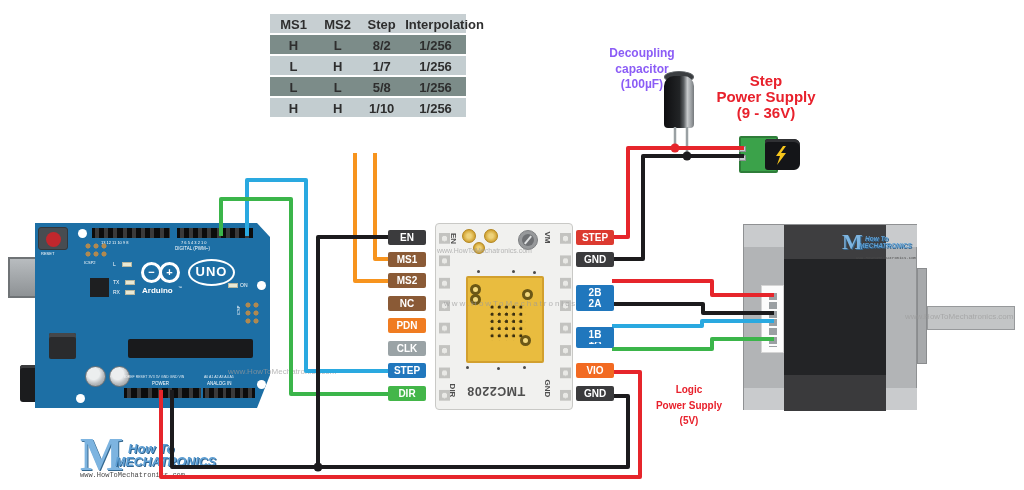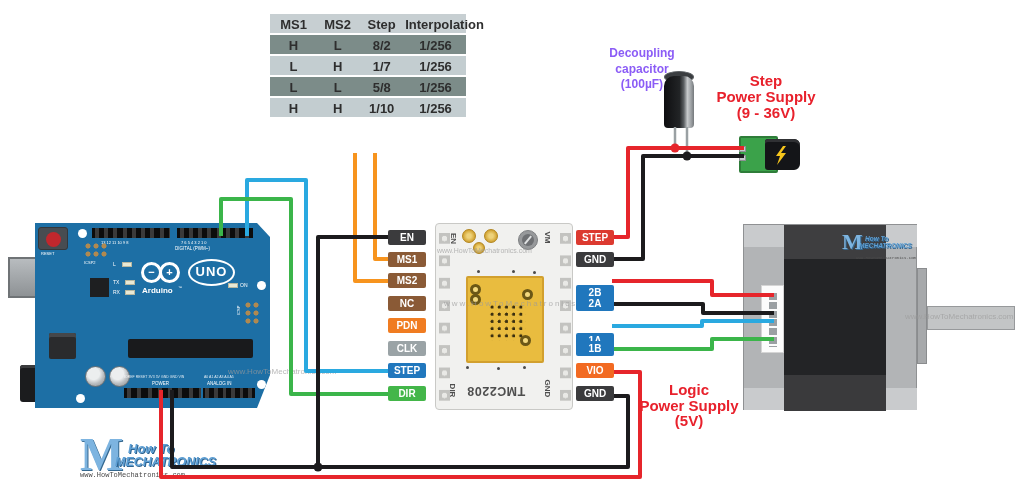--- a/index.html
+++ b/index.html
@@ -243,21 +243,21 @@
   <div class="pinlabel pl-left c-orange" style="top:318px;">PDN</div>
   <div class="pinlabel pl-left c-gray" style="top:341px;">CLK</div>
   <div class="pinlabel pl-left c-blue" style="top:363px;">STEP</div>
   <div class="pinlabel pl-left c-green" style="top:386px;">DIR</div>
 
   <div class="pinlabel pl-right c-red" style="top:230px;">STEP</div>
   <div class="pinlabel pl-right c-dark" style="top:252px;">GND</div>
   <div class="pinlabel pl-right c-blue" style="top:285px;">2B</div>
   <div class="pinlabel pl-right c-blue" style="top:296px;">2A</div>
   <div class="pinlabel pl-right c-blue" style="top:325px;margin-top:8px;">1A</div>
-  <div class="pinlabel pl-right c-blue" style="top:341px;">1B</div>
+  <div class="pinlabel pl-right c-blue" style="top:327px;">1B</div>
   <div class="pinlabel pl-right c-vio" style="top:363px;">VIO</div>
   <div class="pinlabel pl-right c-dark" style="top:386px;">GND</div>
 
   <div class="motor">
     <div class="m-shaft"></div>
     <div class="m-plate"></div>
     <div class="m-body">
       <div class="m-corner" style="left:0;top:0;width:40px;height:22px;"></div>
       <div class="m-corner" style="left:0;top:163px;width:40px;height:22px;"></div>
       <div class="m-corner" style="left:141px;top:0;width:32px;height:22px;"></div>
@@ -281,21 +281,21 @@
   <div class="ann ann-black" style="left:582px;top:46px;width:120px;">
     <div>Decoupling</div>
     <div>capacitor</div>
     <div>(100µF)</div>
   </div>
   <div class="ann ann-red" style="left:706px;top:73px;width:120px;font-size:15px;line-height:16px;">
     <div>Step</div>
     <div>Power Supply</div>
     <div>(9 - 36V)</div>
   </div>
-  <div class="ann ann-red" style="left:629px;top:382px;width:120px;font-size:15px;line-height:15.5px;">
+  <div class="ann ann-red" style="left:629px;top:382px;width:120px;font-size:10px;line-height:15.5px;">
     <div>Logic</div>
     <div>Power Supply</div>
     <div>(5V)</div>
   </div>
 
   <div class="wm" style="left:228px;top:367px;">www.HowToMechatronics.com</div>
   <div class="wm" style="left:437px;top:247px;font-size:7px;">www.HowToMechatronics.com</div>
   <div class="wm" style="left:444px;top:299px;letter-spacing:2px;">www.HowToMechatronics.com</div>
   <div class="wm" style="left:905px;top:312px;">www.HowToMechatronics.com</div>
 

